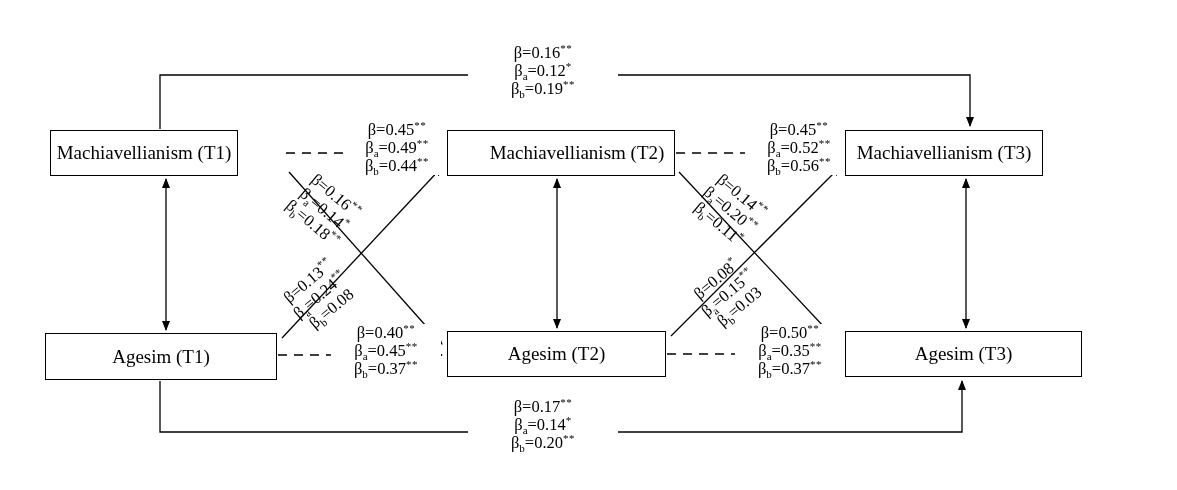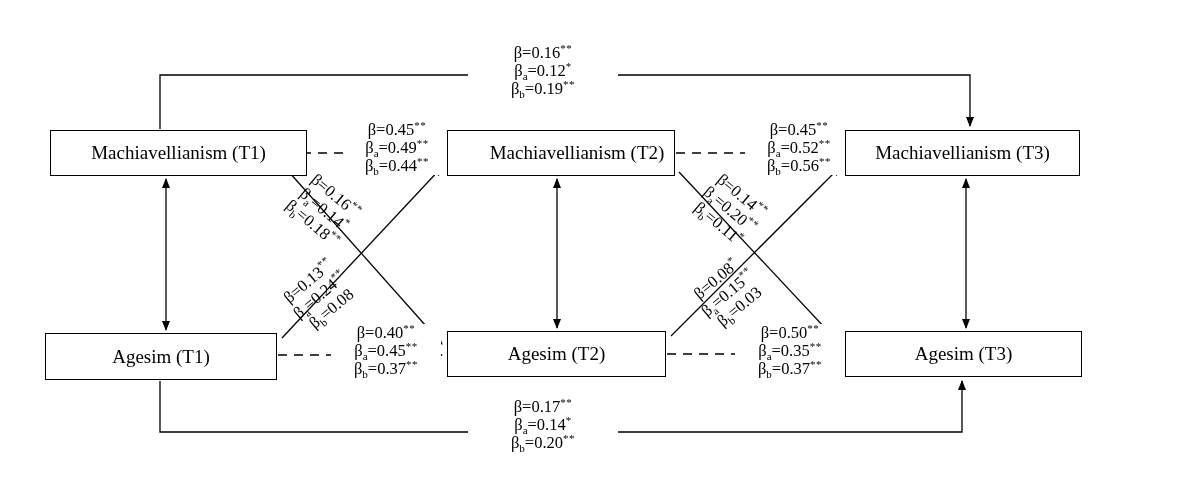--- a/index.html
+++ b/index.html
@@ -62,27 +62,27 @@
     <line x1="671" y1="336" x2="840" y2="167" stroke="#000" stroke-width="1.3" marker-end="url(#ah)"></line>
 
     <path d="M160,129 L160,75 L970,75 L970,126" fill="none" stroke="#000" stroke-width="1.3" marker-end="url(#ah)"></path>
     <path d="M160,381 L160,432 L962,432 L962,381" fill="none" stroke="#000" stroke-width="1.3" marker-end="url(#ah)"></path>
 
     <line x1="166" y1="179" x2="166" y2="330" stroke="#000" stroke-width="1.3" marker-start="url(#ahs)" marker-end="url(#ah)"></line>
     <line x1="557" y1="179" x2="557" y2="328" stroke="#000" stroke-width="1.3" marker-start="url(#ahs)" marker-end="url(#ah)"></line>
     <line x1="966" y1="179" x2="966" y2="328" stroke="#000" stroke-width="1.3" marker-start="url(#ahs)" marker-end="url(#ah)"></line>
   </svg>
 
-  <div class="box" style="left:50px; top:130px; width:257px; height:46px;">
+  <div class="box" style="left:50px; top:130px; width:188px; height:46px;">
     <span>Machiavellianism (T1)</span>
   </div>
   <div class="box" style="left:447px; top:130px; width:228px; height:46px;padding-left:32px;">
     <span>Machiavellianism (T2)</span>
   </div>
-  <div class="box" style="left:845px; top:130px; width:235px; height:46px;">
+  <div class="box" style="left:845px; top:130px; width:198px; height:46px;">
     <span>Machiavellianism (T3)</span>
   </div>
   <div class="box" style="left:45px; top:333px; width:232px; height:47px;">
     <span>Agesim (T1)</span>
   </div>
   <div class="box" style="left:447px; top:331px; width:219px; height:46px;align-items:center;">
     <span>Agesim (T2)</span>
   </div>
   <div class="box" style="left:845px; top:331px; width:237px; height:46px;">
     <span>Agesim (T3)</span>

